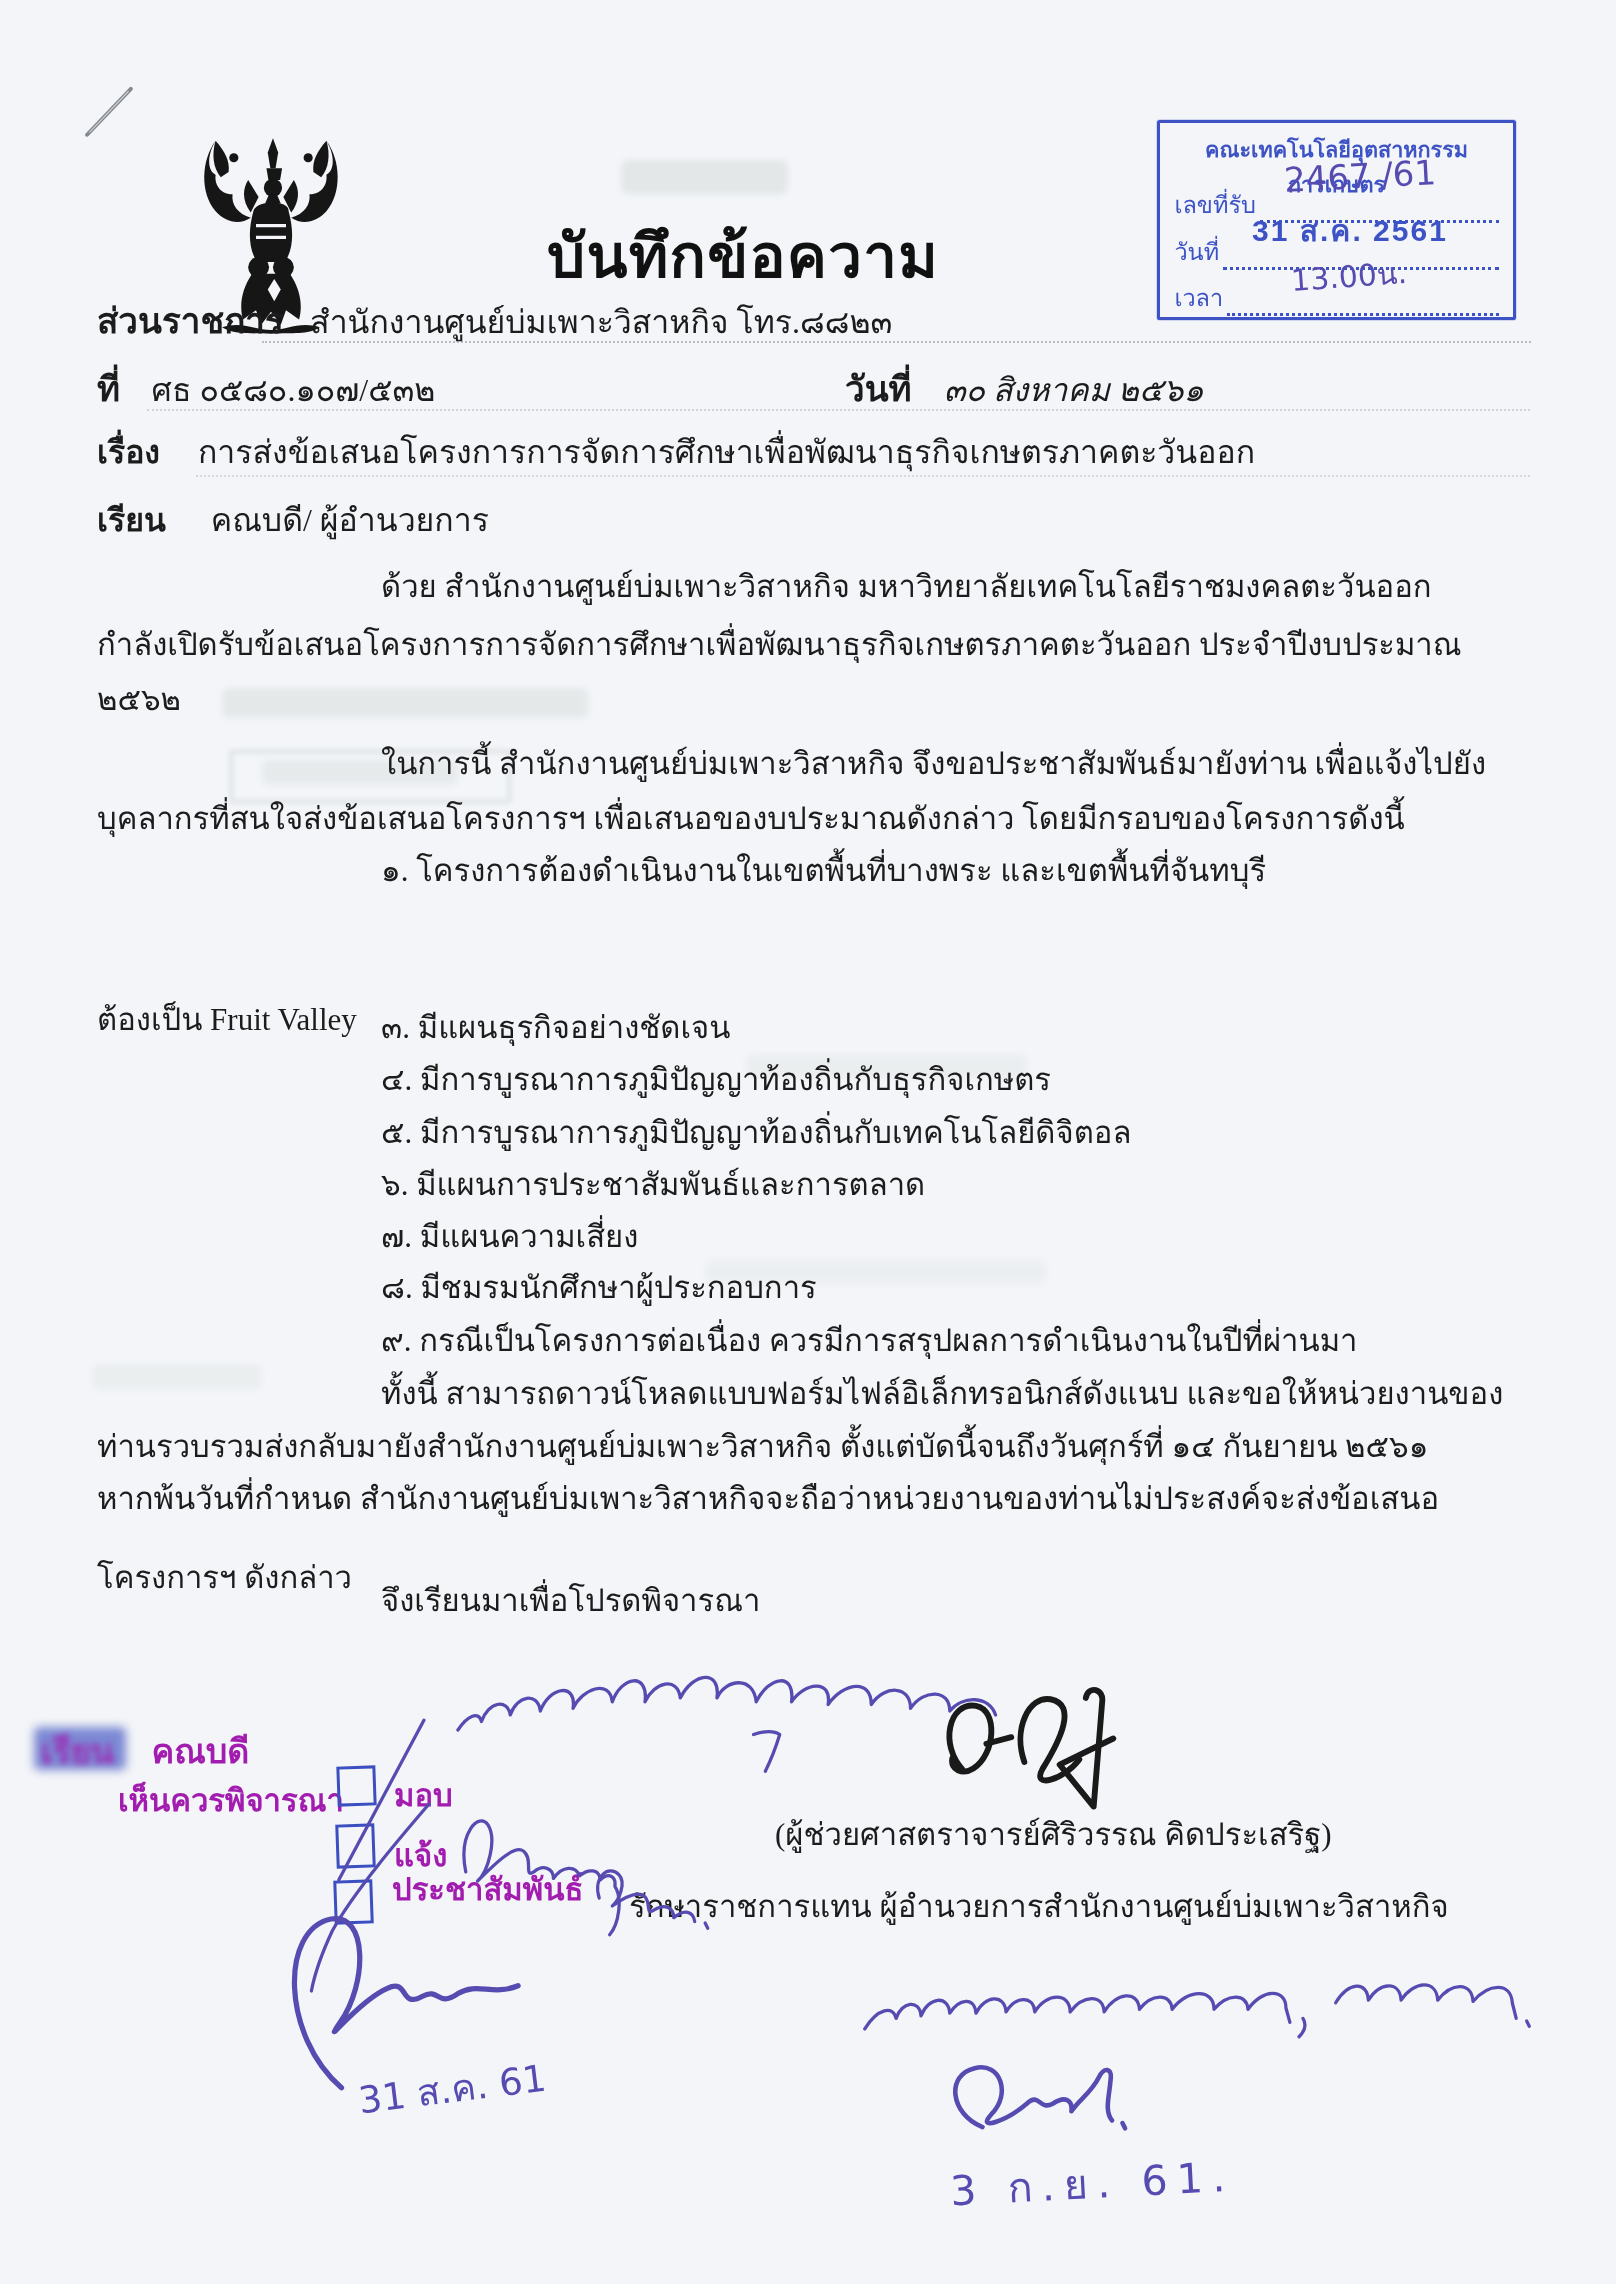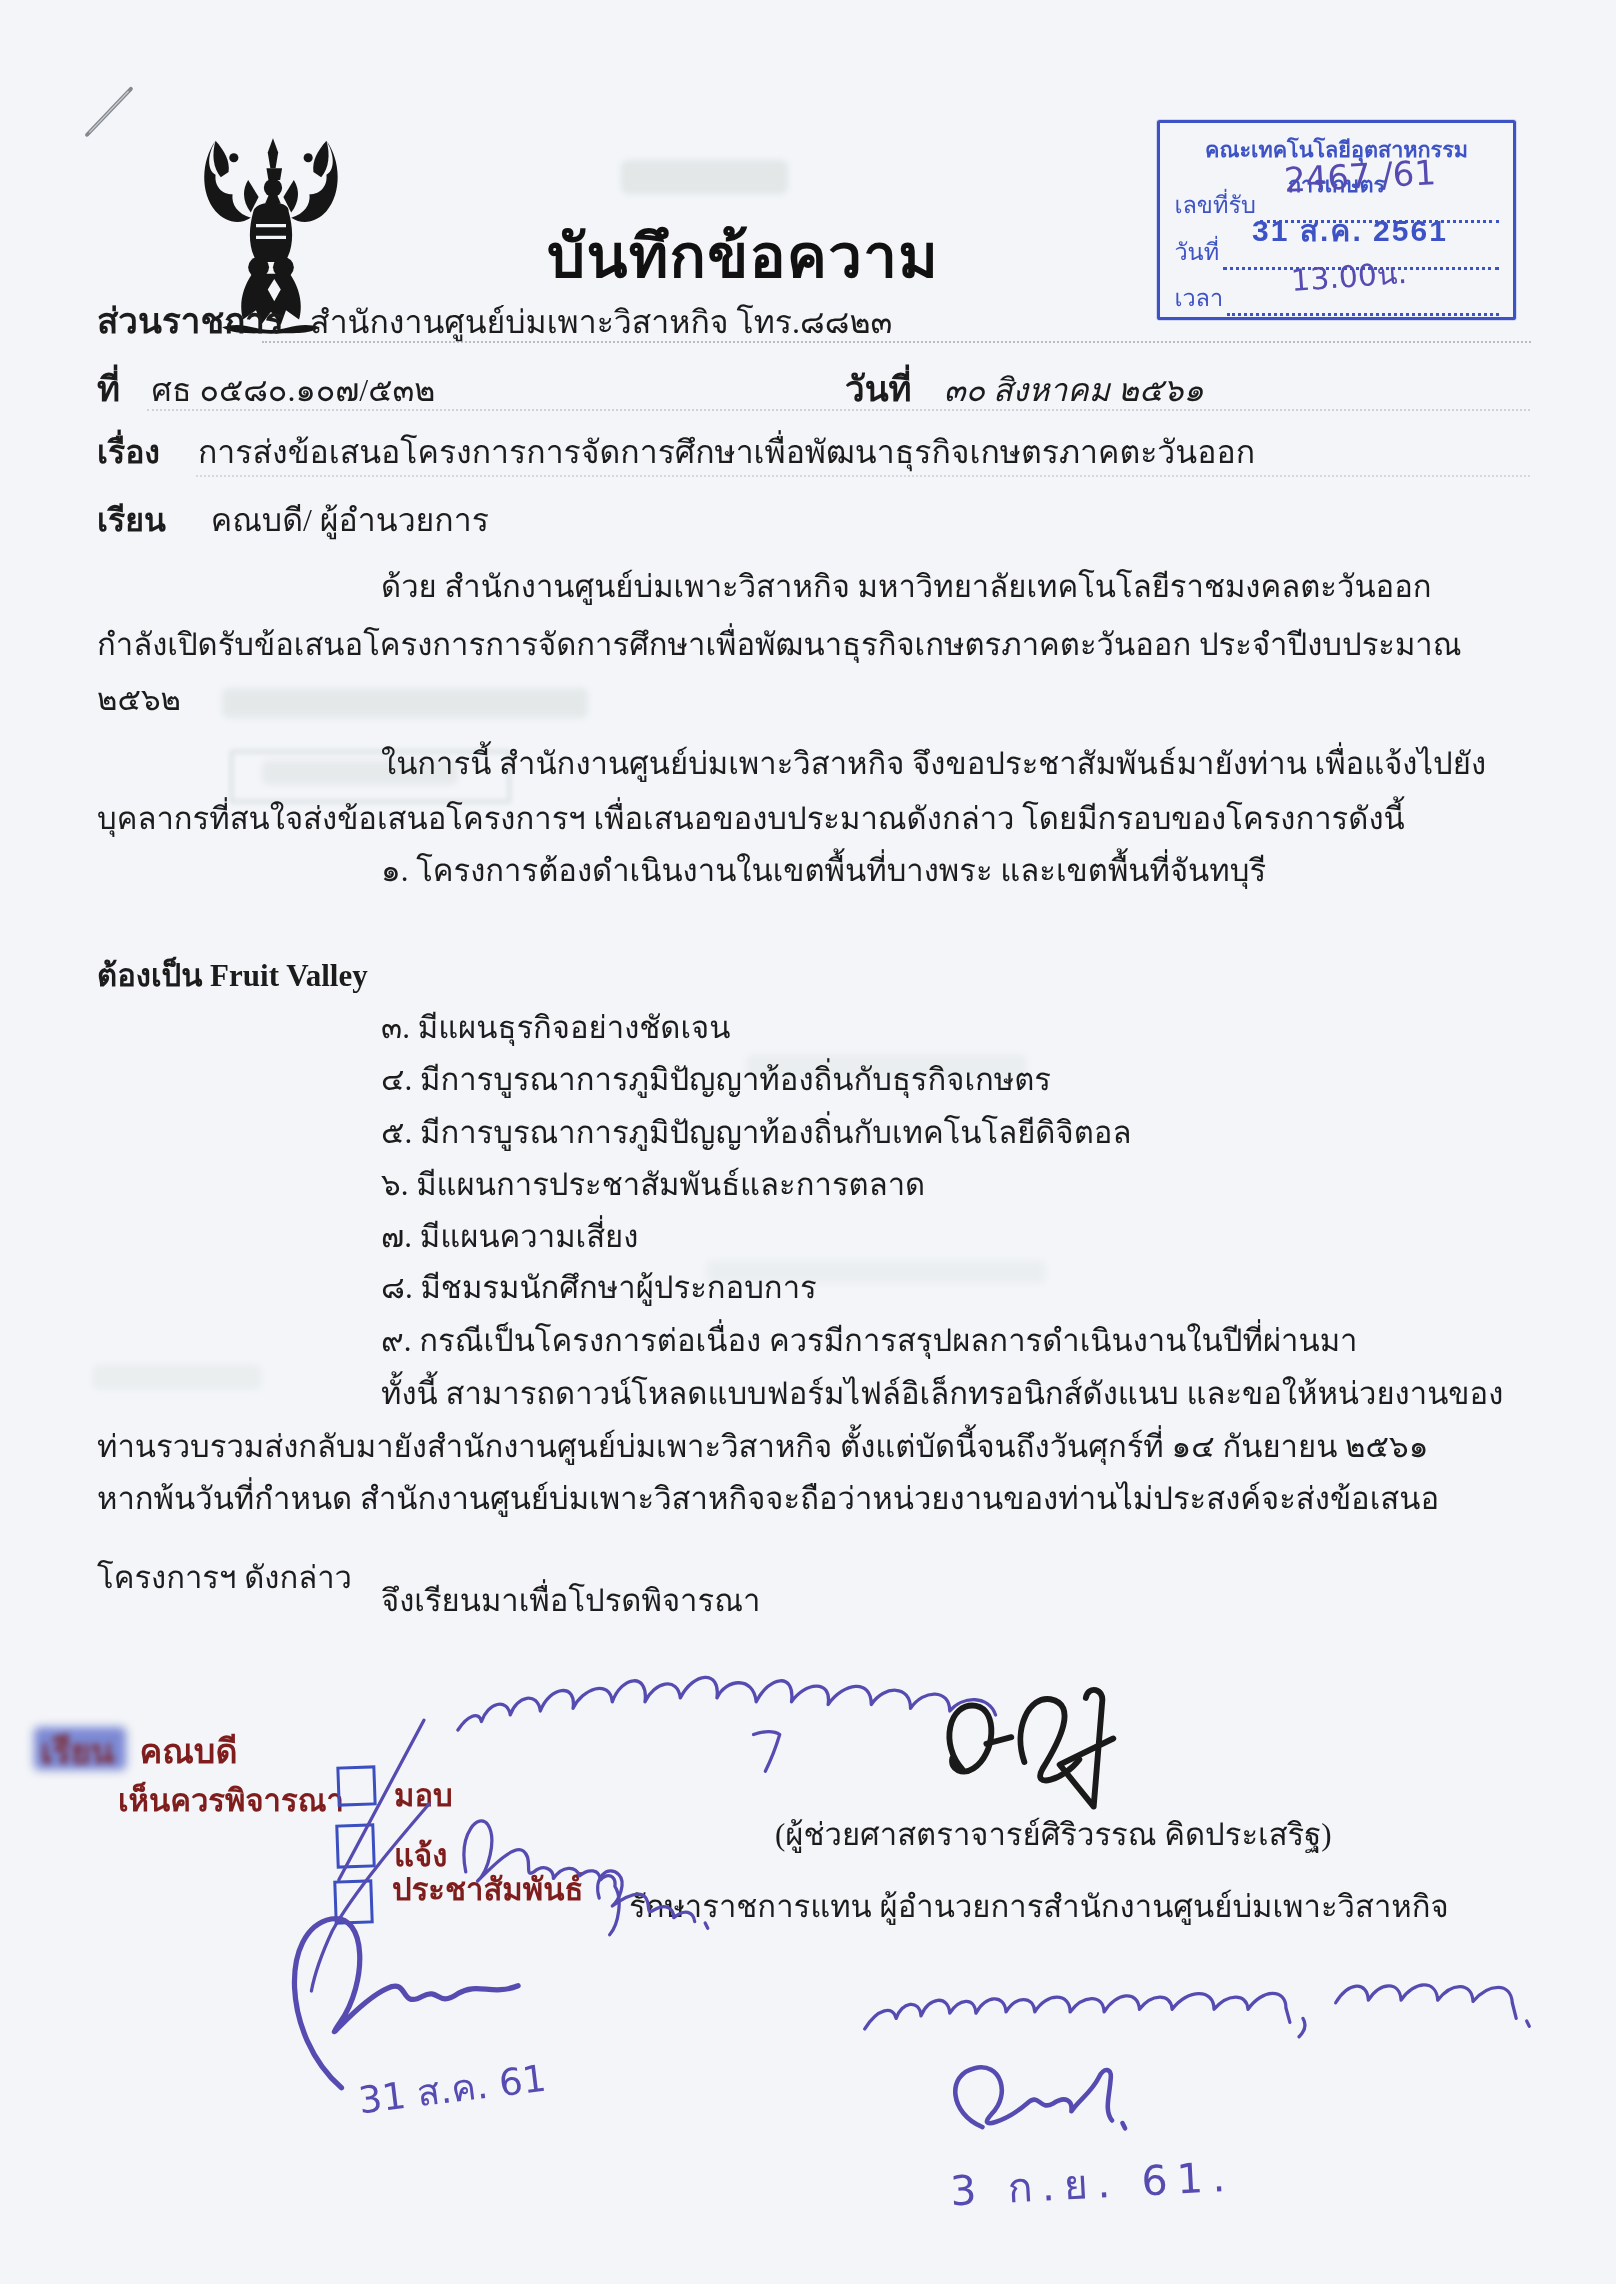--- a/index.html
+++ b/index.html
@@ -20,21 +20,21 @@
     position:absolute; left:1157px; top:120px; width:353px; height:194px;
     border:3.3px solid #3d53c5; border-radius:2.6px; color:#3d53c5;
     font-family:"Liberation Sans","DejaVu Sans",sans-serif;
     box-shadow:0 0 0 0.7px rgba(61,83,197,.25);
   }
   .rstamp .faculty{position:absolute; left:0; right:0; top:9.2px; text-align:center; font-size:21.6px; font-weight:bold;}
   .rstamp .row{position:absolute; left:14.4px; right:14.4px; display:flex; align-items:flex-end; font-size:23.5px;}
   .rstamp .dots{flex:1; border-bottom:3.3px dotted #3d53c5; margin-left:3.9px; height:22px;}
   .hw{font-family:"DejaVu Sans","Liberation Sans",sans-serif; color:#564bb0;}
   .stamp-blue{color:#3d53c5;}
-  .appr{font-family:Liberation Serif, serif; color:#7f1d1d; font-weight:bold;}
+  .appr{font-family:Liberation Mono, monospace; color:#a21caf; font-weight:bold;}
   .cbox{position:absolute; border:3.9px solid #3b4fc0; width:33px; height:34px; transform:rotate(-2deg); background:transparent;}
   .ghost{position:absolute; filter:blur(3.3px); background:#93a096; border-radius:6.5px;}
   .ghost-box{position:absolute; filter:blur(2.6px); border:3.9px solid rgba(130,145,135,.5); border-radius:2.6px;}
   svg{position:absolute; overflow:visible;}
 </style>
 </head>
 <body>
 
 <div class="page">
 
@@ -132,21 +132,21 @@
   </div>
 
   <div class="abs body-txt" style="left:381px;top:561px;">ด้วย สำนักงานศูนย์บ่มเพาะวิสาหกิจ มหาวิทยาลัยเทคโนโลยีราชมงคลตะวันออก</div>
   <div class="abs body-txt" style="left:97px;top:619px;">กำลังเปิดรับข้อเสนอโครงการการจัดการศึกษาเพื่อพัฒนาธุรกิจเกษตรภาคตะวันออก ประจำปีงบประมาณ</div>
   <div class="abs body-txt" style="left:97px;top:674px;">๒๕๖๒</div>
 
   <div class="abs body-txt" style="left:381px;top:738px;">ในการนี้ สำนักงานศูนย์บ่มเพาะวิสาหกิจ จึงขอประชาสัมพันธ์มายังท่าน เพื่อแจ้งไปยัง</div>
   <div class="abs body-txt" style="left:97px;top:793px;">บุคลากรที่สนใจส่งข้อเสนอโครงการฯ เพื่อเสนอของบประมาณดังกล่าว โดยมีกรอบของโครงการดังนี้</div>
 
   <div class="abs body-txt" style="left:381px;top:845px;">๑. โครงการต้องดำเนินงานในเขตพื้นที่บางพระ และเขตพื้นที่จันทบุรี</div>
-  <div class="abs body-txt" style="left:97px;top:950px;font-weight:bold;">ต้องเป็น Fruit Valley</div>
+  <div class="abs body-txt" style="left:97px;top:994px;">ต้องเป็น Fruit Valley</div>
   <div class="abs body-txt" style="left:381px;top:1002px;">๓. มีแผนธุรกิจอย่างชัดเจน</div>
   <div class="abs body-txt" style="left:381px;top:1054px;">๔. มีการบูรณาการภูมิปัญญาท้องถิ่นกับธุรกิจเกษตร</div>
   <div class="abs body-txt" style="left:381px;top:1107px;">๕. มีการบูรณาการภูมิปัญญาท้องถิ่นกับเทคโนโลยีดิจิตอล</div>
   <div class="abs body-txt" style="left:381px;top:1159px;">๖. มีแผนการประชาสัมพันธ์และการตลาด</div>
   <div class="abs body-txt" style="left:381px;top:1211px;">๗. มีแผนความเสี่ยง</div>
   <div class="abs body-txt" style="left:381px;top:1262px;">๘. มีชมรมนักศึกษาผู้ประกอบการ</div>
   <div class="abs body-txt" style="left:381px;top:1315px;">๙. กรณีเป็นโครงการต่อเนื่อง ควรมีการสรุปผลการดำเนินงานในปีที่ผ่านมา</div>
 
   <div class="abs body-txt" style="left:381px;top:1368px;">ทั้งนี้ สามารถดาวน์โหลดแบบฟอร์มไฟล์อิเล็กทรอนิกส์ดังแนบ และขอให้หน่วยงานของ</div>
   <div class="abs body-txt" style="left:97px;top:1421px;">ท่านรวบรวมส่งกลับมายังสำนักงานศูนย์บ่มเพาะวิสาหกิจ ตั้งแต่บัดนี้จนถึงวันศุกร์ที่ ๑๔ กันยายน ๒๕๖๑</div>

